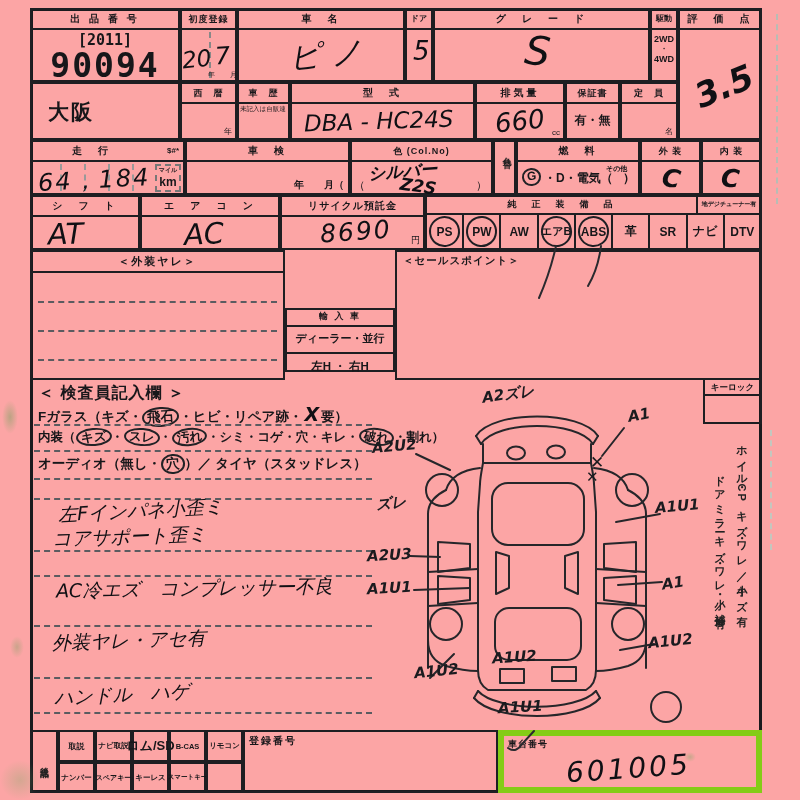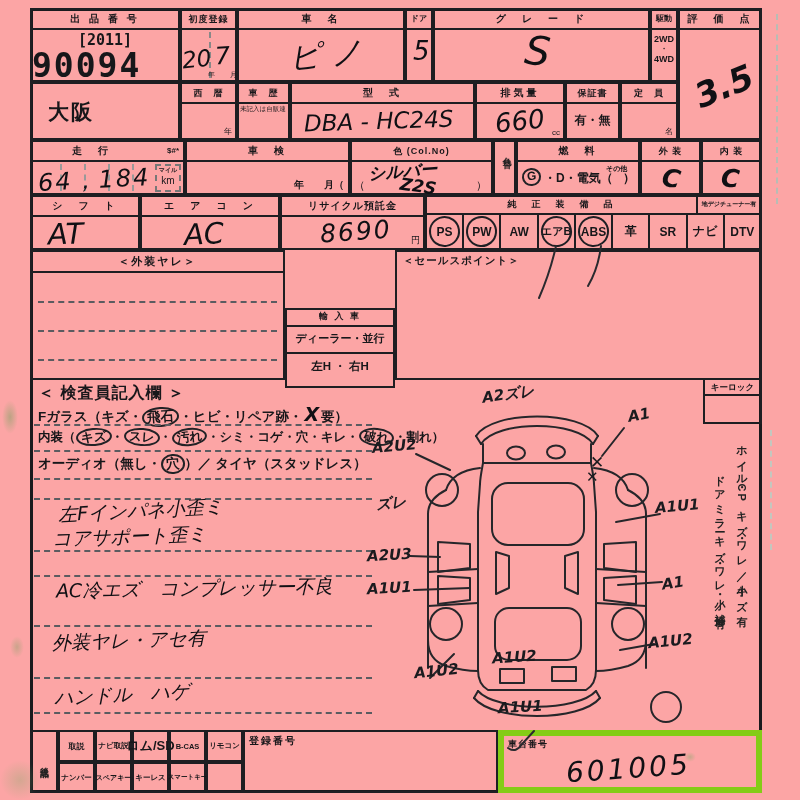--- a/index.html
+++ b/index.html
@@ -36,21 +36,21 @@
 <body>
 
 <div id="sheet">
 
   <div class="abs" style="left:30px;top:8px;width:732px;height:785px;border:3px solid #1a1a1d;"></div>
 
   <div class="cell" style="left:30px;top:8px;width:150px;height:74px">
     <div class="chdr">出 品 番 号</div>
     <div class="cbody">
       <div class="abs" style="left:0;right:0;top:1px;text-align:center;font-family:'DejaVu Sans Mono',monospace;font-weight:bold;font-size:15px;">[2011]</div>
-      <div class="abs" style="left:0;right:0;top:16px;text-align:left;font-family:'DejaVu Sans Mono',monospace;font-weight:bold;font-size:33px;letter-spacing:2px;">90094</div>
+      <div class="abs" style="left:0;right:0;top:16px;text-align:center;font-family:'DejaVu Sans Mono',monospace;font-weight:bold;font-size:33px;letter-spacing:2px;">90094</div>
     </div>
   </div>
 
   <div class="cell" style="left:180px;top:8px;width:57px;height:74px">
     <div class="chdr nl" style="font-size:9px">初度登録</div>
     <div class="cbody">
       <div class="abs" style="left:50%;top:2px;bottom:2px;border-left:2px dashed #888;"></div>
       <span class="hand abs" style="left:0px;top:16px;font-size:23px;transform:rotate(-6deg)">20</span>
       <span class="abs" style="left:26px;top:40px;font-size:7px">年</span>
       <span class="hand abs" style="left:33px;top:12px;font-size:24px;transform:rotate(-4deg)">7</span>
@@ -148,21 +148,21 @@
     <div class="chdr" style="text-align:left;padding-left:40px">走　行</div>
     <span class="abs" style="right:4px;top:4px;font-size:8px;font-weight:bold">$#*</span>
     <div class="cbody">
       <div class="abs" style="left:28px;top:2px;bottom:2px;border-left:2px dashed #999"></div>
       <div class="abs" style="left:52px;top:2px;bottom:2px;border-left:2px dashed #999"></div>
       <div class="abs" style="left:76px;top:2px;bottom:2px;border-left:2px dashed #999"></div>
       <div class="abs" style="left:100px;top:2px;bottom:2px;border-left:2px dashed #999"></div>
       <div class="hand abs" style="left:6px;top:2px;font-size:24px;letter-spacing:2px;transform:rotate(-3deg)">64，184</div>
       <div class="abs" style="right:2px;top:2px;width:26px;height:28px;border:2px dashed #777;text-align:center">
         <div style="font-size:6px;font-weight:bold">マイル</div>
-        <div style="font-size:10px;font-weight:normal">km</div>
+        <div style="font-size:12px;font-weight:bold">km</div>
       </div>
     </div>
   </div>
 
   <div class="cell" style="left:185px;top:140px;width:165px;height:55px">
     <div class="chdr">車　検</div>
     <div class="cbody">
       <div class="abs" style="right:4px;bottom:1px;font-size:10px;font-weight:bold">年　　月（</div>
     </div>
   </div>
@@ -275,21 +275,21 @@
       <div class="dashline" style="left:6px;right:6px;top:86px"></div>
     </div>
   </div>
 
   <div class="cell" style="left:285px;top:308px;width:110px;height:17px;border-bottom:none">
     <div style="text-align:center;font-size:9px;font-weight:bold;letter-spacing:2px;line-height:13px">輸 入 車</div>
   </div>
   <div class="cell" style="left:285px;top:325px;width:110px;height:27px;border-bottom:none">
     <div style="text-align:center;font-size:11px;font-weight:bold;line-height:23px;white-space:nowrap">ディーラー・並行</div>
   </div>
-  <div class="cell" style="left:285px;top:352px;width:110px;height:36px">
+  <div class="cell" style="left:285px;top:352px;width:110px;height:20px">
     <div style="text-align:center;font-size:11.5px;font-weight:bold;line-height:24px">左H ・ 右H</div>
   </div>
 
   <div class="cell" style="left:395px;top:250px;width:367px;height:130px">
     <div class="abs" style="left:6px;top:2px;font-size:10.5px;font-weight:bold;letter-spacing:1px">＜セールスポイント＞</div>
   </div>
 
   <div class="abs" style="left:38px;top:383px;font-size:16px;font-weight:bold;letter-spacing:1px">＜ 検査員記入欄 ＞</div>
 
   <div class="pline" style="top:403px">

